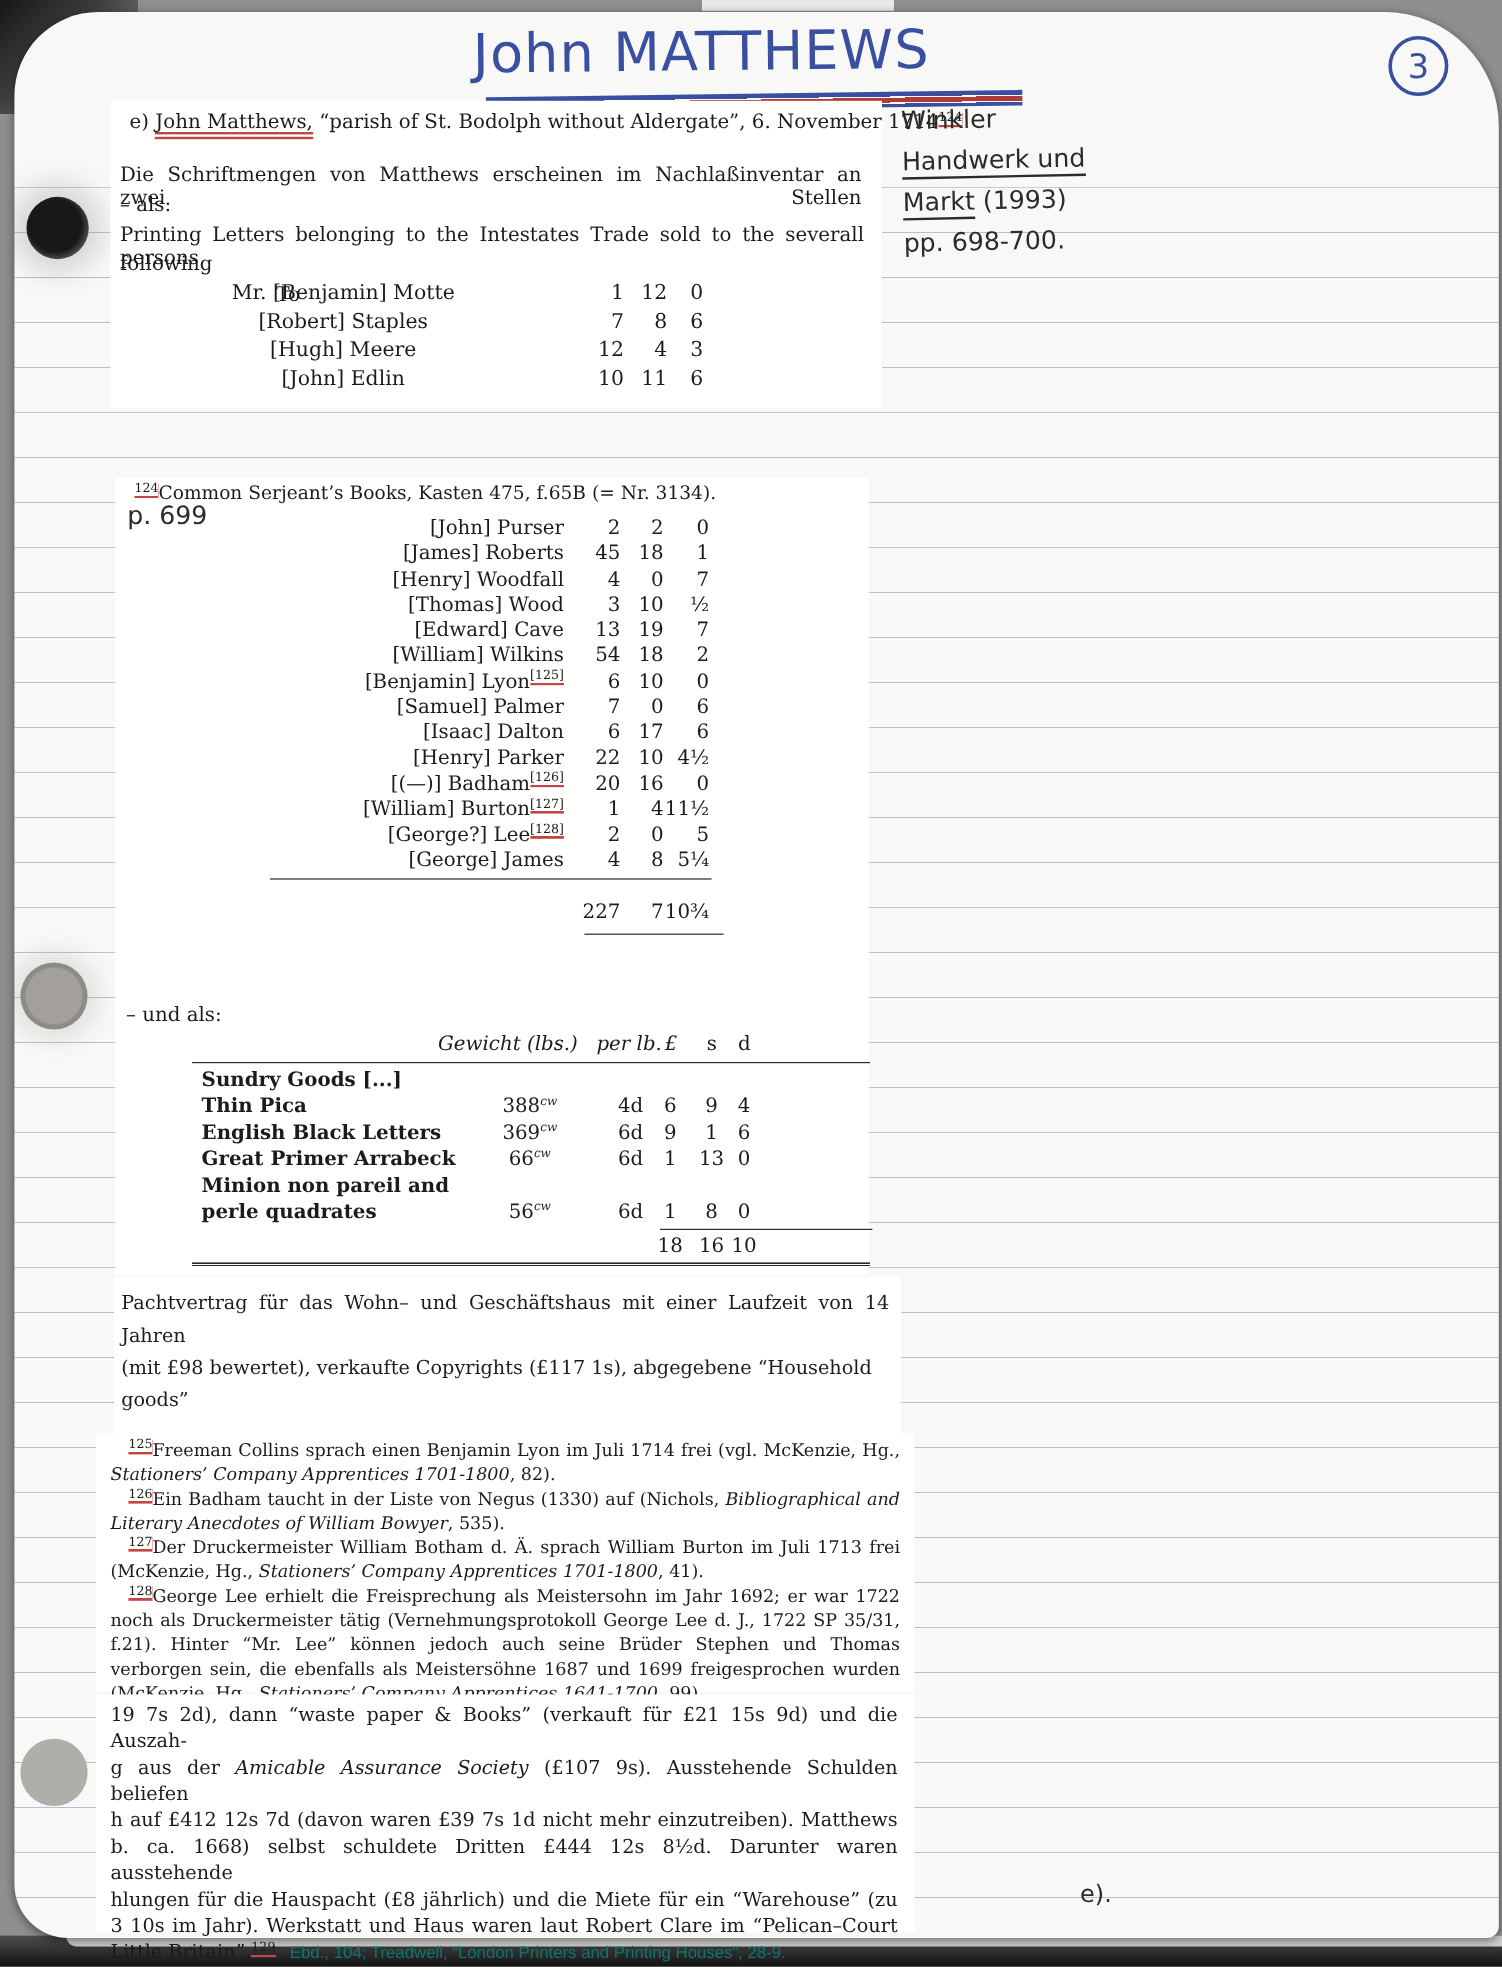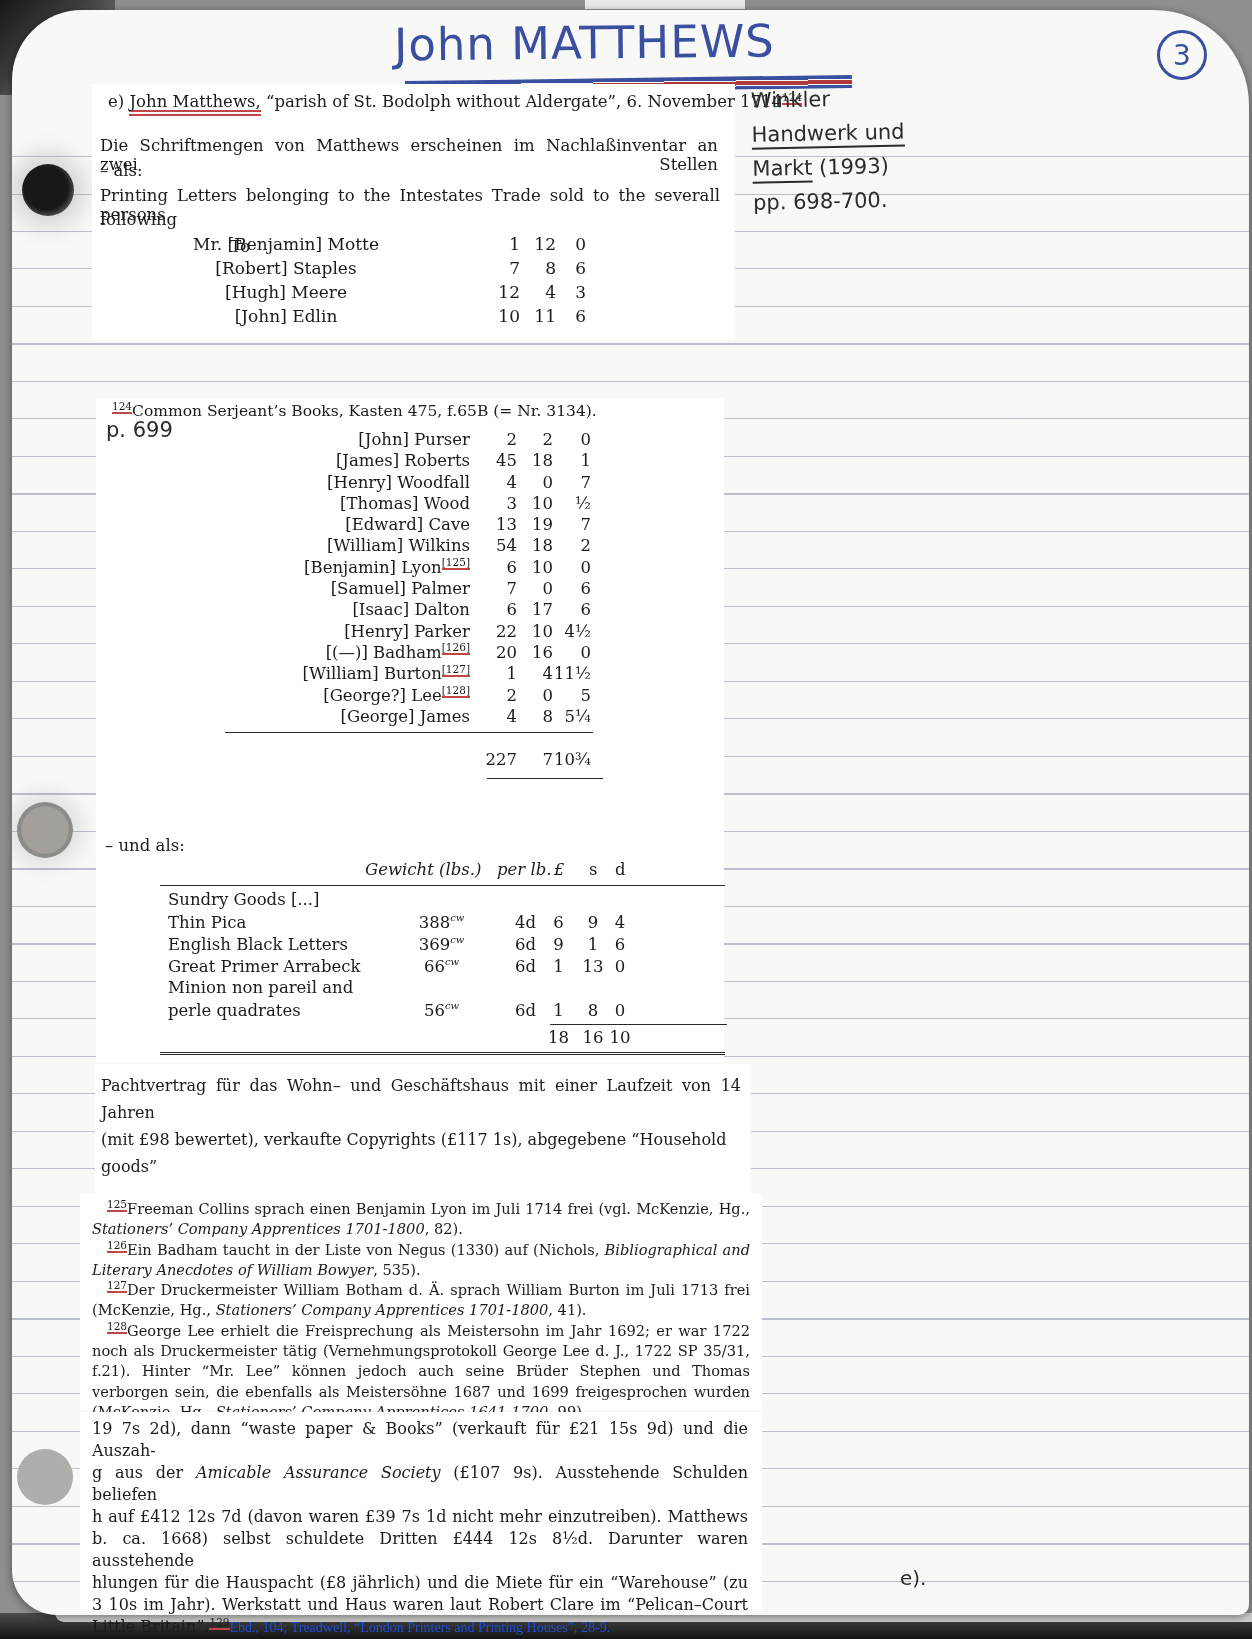--- a/index.html
+++ b/index.html
@@ -42,33 +42,33 @@
   
   .t1row{display:flex;height:24px;font-size:17px;align-items:baseline;}
   .t1name{width:388px;text-align:center;}
   .t1c1{width:40px;text-align:right;}.t1c2{width:36px;text-align:right;}.t1c3{width:30px;text-align:right;}
   
   .brow{display:flex;height:21.3px;font-size:16.5px;align-items:baseline;}
   .bname{width:374px;text-align:right;}
   .bc1{width:47px;text-align:right;}.bc2{width:36px;text-align:right;}.bc3{width:38px;text-align:right;}
   
   .grow{display:flex;height:22px;font-size:16.5px;align-items:baseline;}
-  .gi{width:225px;}.gw{width:97px;text-align:center;}.gp{width:46px;text-align:right;}
+  .gi{width:225px;font-weight:bold;}.gw{width:97px;text-align:center;}.gp{width:46px;text-align:right;}
   .gl{width:45px;text-align:center;}.gs{width:24px;text-align:center;}.gd{width:30px;text-align:center;}
   .cw{font-size:10px;vertical-align:super;font-style:italic;}
   .cw:empty{display:none;}
   .rule{position:absolute;height:1px;background:#2a2a2a;}
   .rule2x{position:absolute;height:3px;background:linear-gradient(#2a2a2a 0 1px,transparent 1px 2px,#2a2a2a 2px 3px);}
   
   .cline{font-size:16px;line-height:27px;text-align:justify;text-align-last:justify;}
   .para1 .cline:last-child{text-align:left;text-align-last:auto;}
   .fnp{font-size:14.6px;line-height:20.3px;text-align:justify;text-indent:15px;margin:0;}
   .bl{font-size:16px;line-height:22px;text-align:justify;text-align-last:justify;padding-left:12px;}
   .bl.noj{text-align:left;text-align-last:auto;}
-  .bhand{font-family:Liberation Serif, serif;font-size:14px;color:#1d4ed8;}
+  .bhand{font-family:Liberation Sans, sans-serif;font-size:14px;color:#0f766e;margin-left:12px;}
   .bhand:empty{display:none;}
   i:empty{display:none;}
   
   .hand{position:absolute;font-family:"DejaVu Sans",sans-serif;color:#2b2b2b;}
   .title{left:394px;top:16px;width:470px;font-size:45px;letter-spacing:1px;color:#3a4fa0;transform:rotate(-.6deg);}
   .title-underline{position:absolute;left:405px;top:78px;width:447px;height:13px;transform:rotate(-.8deg);
     background:linear-gradient(to bottom,#3a4fa0 0 4px,rgba(0,0,0,0) 4px 5px,#b03a3a 5px 9px,rgba(0,0,0,0) 9px 10px,#3a4fa0 10px 13px);}
   .badge3{position:absolute;left:1157px;top:30px;width:44px;height:44px;border:3px solid #3a4fa0;border-radius:50%;
           color:#3a4fa0;font-family:"DejaVu Sans",sans-serif;font-size:28px;display:flex;align-items:center;justify-content:center;}
   .winkler{left:752px;top:82px;width:170px;font-size:21px;line-height:34px;transform:rotate(-1.2deg);}

